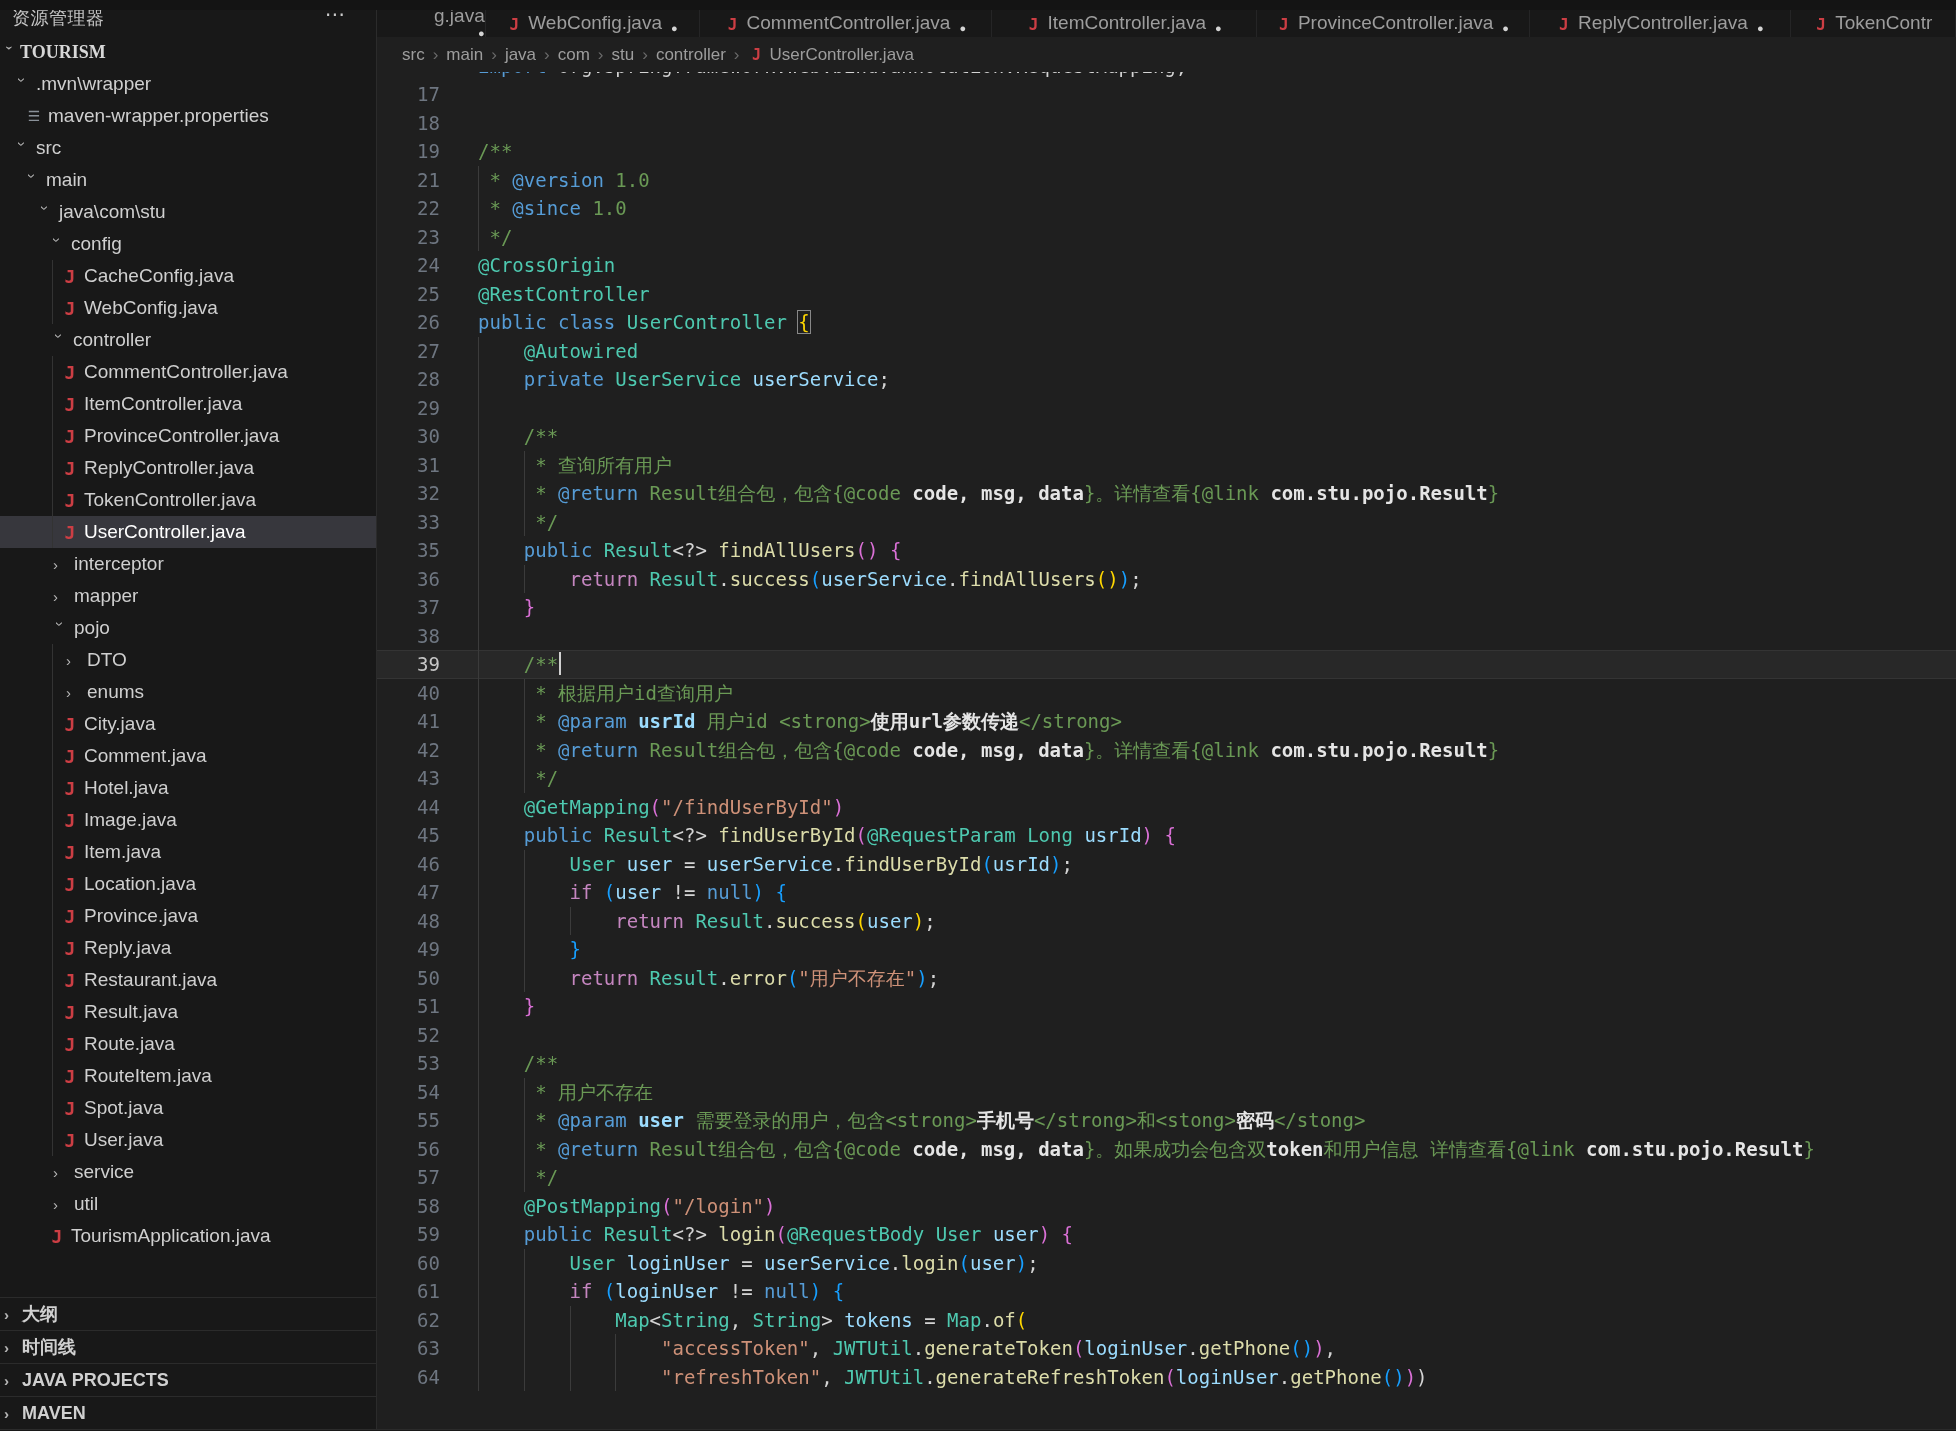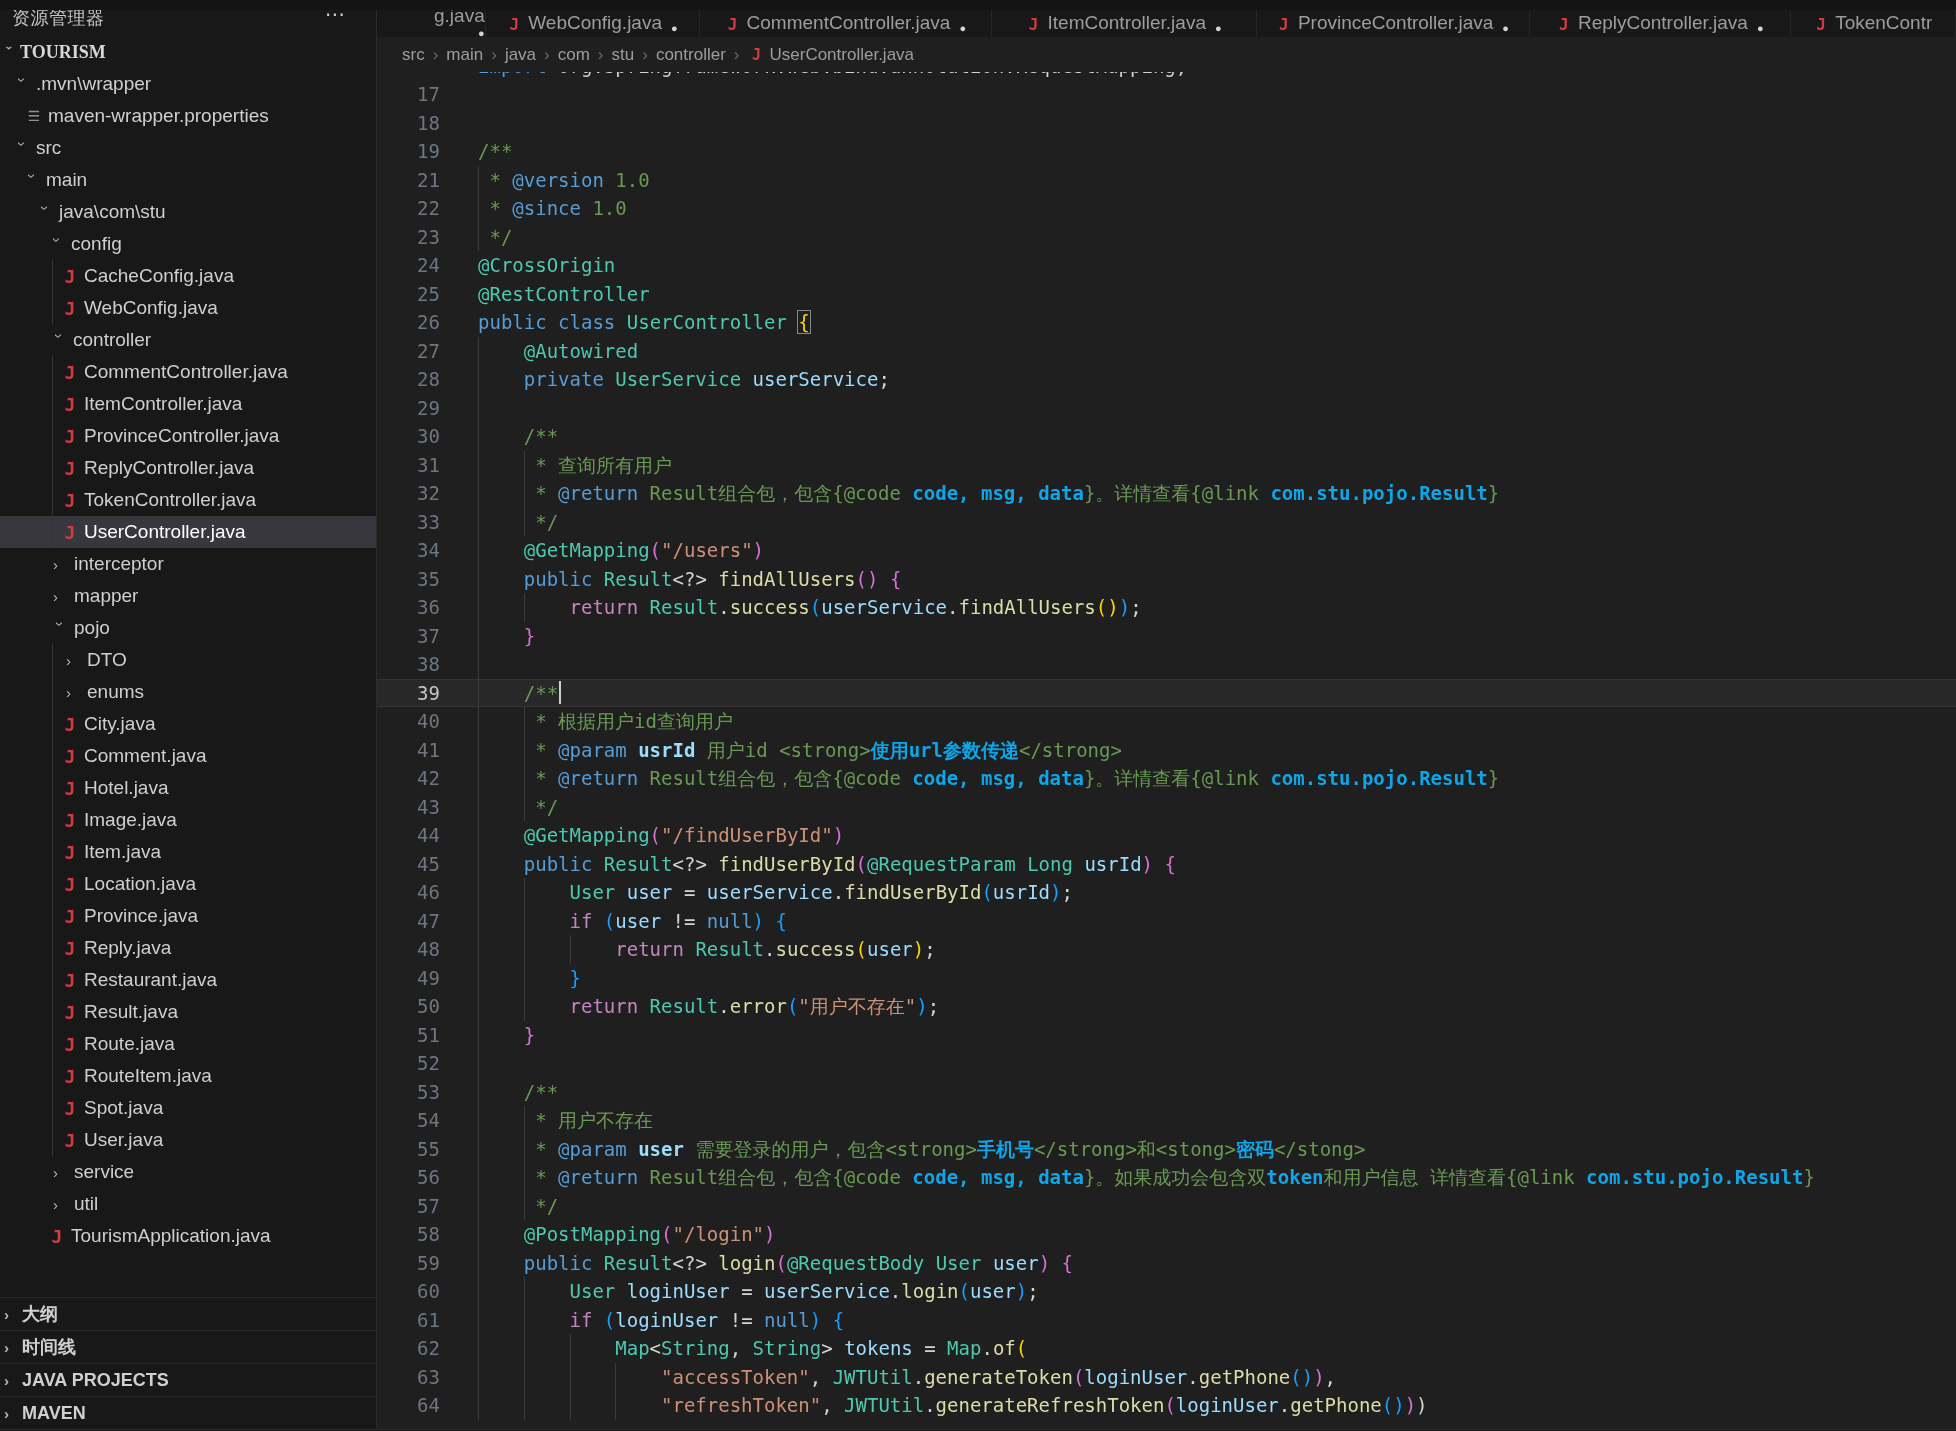--- a/index.html
+++ b/index.html
@@ -36,21 +36,21 @@
   #breadcrumb .crumb{cursor:pointer;}
   
   #code{position:absolute;left:377px;top:62px;right:0;height:1357px;overflow:hidden;background:#1f1f1f;}
   .row{display:flex;height:28.5px;line-height:28.5px;font-family:"DejaVu Sans Mono",monospace;font-size:19px;}
   .row:first-child{margin-top:-20.5px;}
   .num{flex:0 0 63px;text-align:right;color:#6e7681;user-select:none;}
   .codecell{position:relative;flex:1;margin-left:38px;white-space:pre;color:#d4d4d4;}
   .row.cur{background:rgba(255,255,255,.045);box-shadow:inset 0 1px 0 rgba(255,255,255,.06),inset 0 -1px 0 rgba(255,255,255,.06);}
   .row.cur .num{color:#c6c6c6;}
   .gd{position:absolute;top:0;bottom:0;width:1px;background:#3b3b3b;}
-  .pl{color:#d4d4d4}.cm{color:#6a9955}.cmb{color:#0ea5e9;font-weight:bold}
+  .pl{color:#d4d4d4}.cm{color:#6a9955}.cmb{color:#e5e5e5;font-weight:bold}
   .tag{color:#569cd6}.pn{color:#9cdcfe;font-weight:bold}
   .an{color:#4ec9b0}.kw{color:#569cd6}.ctl{color:#c586c0}.ty{color:#4ec9b0}
   .fn{color:#dcdcaa}.va{color:#9cdcfe}.st{color:#ce9178}
   .b1{color:#ffd700}.b2{color:#da70d6}.b3{color:#179fff}
   .bx{outline:1px solid #888888;}
   .caret{display:inline-block;width:2px;height:23px;background:#d0d0d0;vertical-align:text-bottom;margin-left:1px;}
   
   #statusbar{position:absolute;left:0;top:1419px;width:100%;height:12px;background:#181818;border-top:1px solid #2b2b2b;box-sizing:border-box;overflow:hidden;font-size:16px;color:#b8b8b8;}
   #status-left{position:absolute;left:75px;top:3px;display:flex;gap:14px;white-space:nowrap;}
   .stitem{display:flex;gap:5px;align-items:flex-start;cursor:pointer;}
@@ -421,24 +421,20 @@
       </div>
       <div class="row">
         <span class="num">32</span>
         <span class="codecell"><span class="gd" style="left: 0px;"></span><span class="gd" style="left: calc(4ch);"></span><span class="cm">     * </span><span class="tag">@return</span><span class="cm"> Result组合包，包含{@code </span><span class="cmb">code, msg, data</span><span class="cm">}。详情查看{@link </span><span class="cmb">com.stu.pojo.Result</span><span class="cm">}</span></span>
       </div>
       <div class="row">
         <span class="num">33</span>
         <span class="codecell"><span class="gd" style="left: 0px;"></span><span class="gd" style="left: calc(4ch);"></span><span class="cm">     */</span></span>
       </div>
       <div class="row">
-        <span class="num">34</span>
-        <span class="codecell"><span class="gd" style="left: 0px;"></span><span class="pl">    </span><span class="an">@GetMapping</span><span class="b2">(</span><span class="st">"/users"</span><span class="b2">)</span></span>
-      </div>
-      <div class="row">
         <span class="num">35</span>
         <span class="codecell"><span class="gd" style="left: 0px;"></span><span class="pl">    </span><span class="kw">public</span><span class="pl"> </span><span class="ty">Result</span><span class="pl">&lt;?&gt; </span><span class="fn">findAllUsers</span><span class="b2">()</span><span class="pl"> </span><span class="b2">{</span></span>
       </div>
       <div class="row">
         <span class="num">36</span>
         <span class="codecell"><span class="gd" style="left: 0px;"></span><span class="gd" style="left: calc(4ch);"></span><span class="pl">        </span><span class="ctl">return</span><span class="pl"> </span><span class="ty">Result</span><span class="pl">.</span><span class="fn">success</span><span class="b3">(</span><span class="va">userService</span><span class="pl">.</span><span class="fn">findAllUsers</span><span class="b1">()</span><span class="b3">)</span><span class="pl">;</span></span>
       </div>
       <div class="row">
         <span class="num">37</span>
         <span class="codecell"><span class="gd" style="left: 0px;"></span><span class="pl">    </span><span class="b2">}</span></span>

